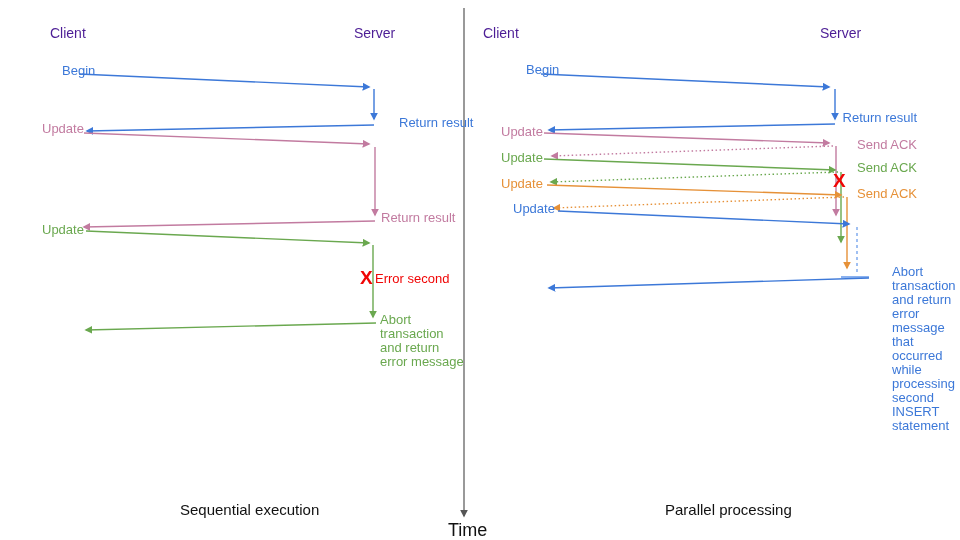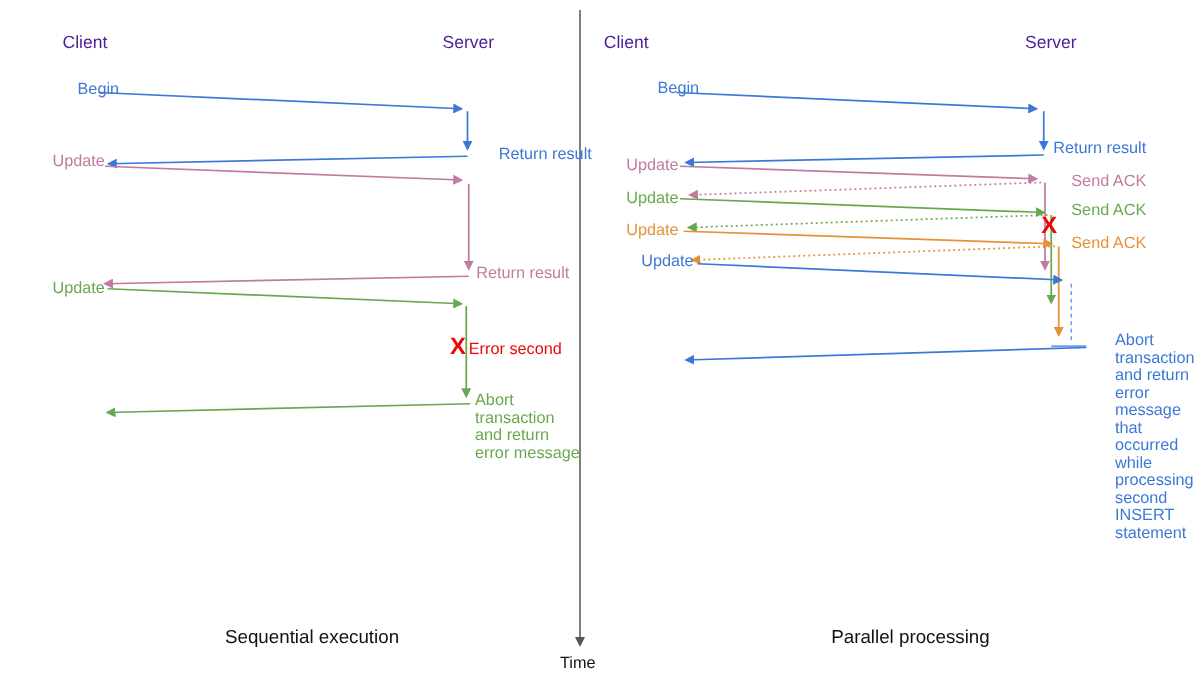--- a/index.html
+++ b/index.html
@@ -10,21 +10,21 @@
   .lines{position:absolute;left:0;top:0;width:960px;height:540px;}
   .lbl{position:absolute;line-height:14px;white-space:pre-line;}
   .hdr{color:#4c1d95;font-size:14px;}
   .c-blue{color:#3c78d8;margin-left:20px;}
   .c-pink{color:#c27ba0;}
   .c-green{color:#6aa84f;}
   .c-orange{color:#e69138;}
   .c-red{color:#f00505;}
   .xmark{font-weight:bold;font-size:19px;line-height:19px;color:#f00505;}
   .title{font-size:15px;color:#111;}
-  .time{color:#111;font-size:13px;}
+  .time{color:#111;font-size:18px;}
 </style>
 </head>
 <body>
 
 <div class="stage">
 
   <svg class="lines" width="960" height="540" viewBox="0 0 960 540" xmlns="http://www.w3.org/2000/svg">
     <defs>
       <marker id="ah-blue" viewBox="0 0 10 10" refX="8" refY="5" markerWidth="8" markerHeight="8" markerUnits="userSpaceOnUse" orient="auto">
         <path d="M0,0 L10,5 L0,10 z" fill="#3c78d8"></path>

